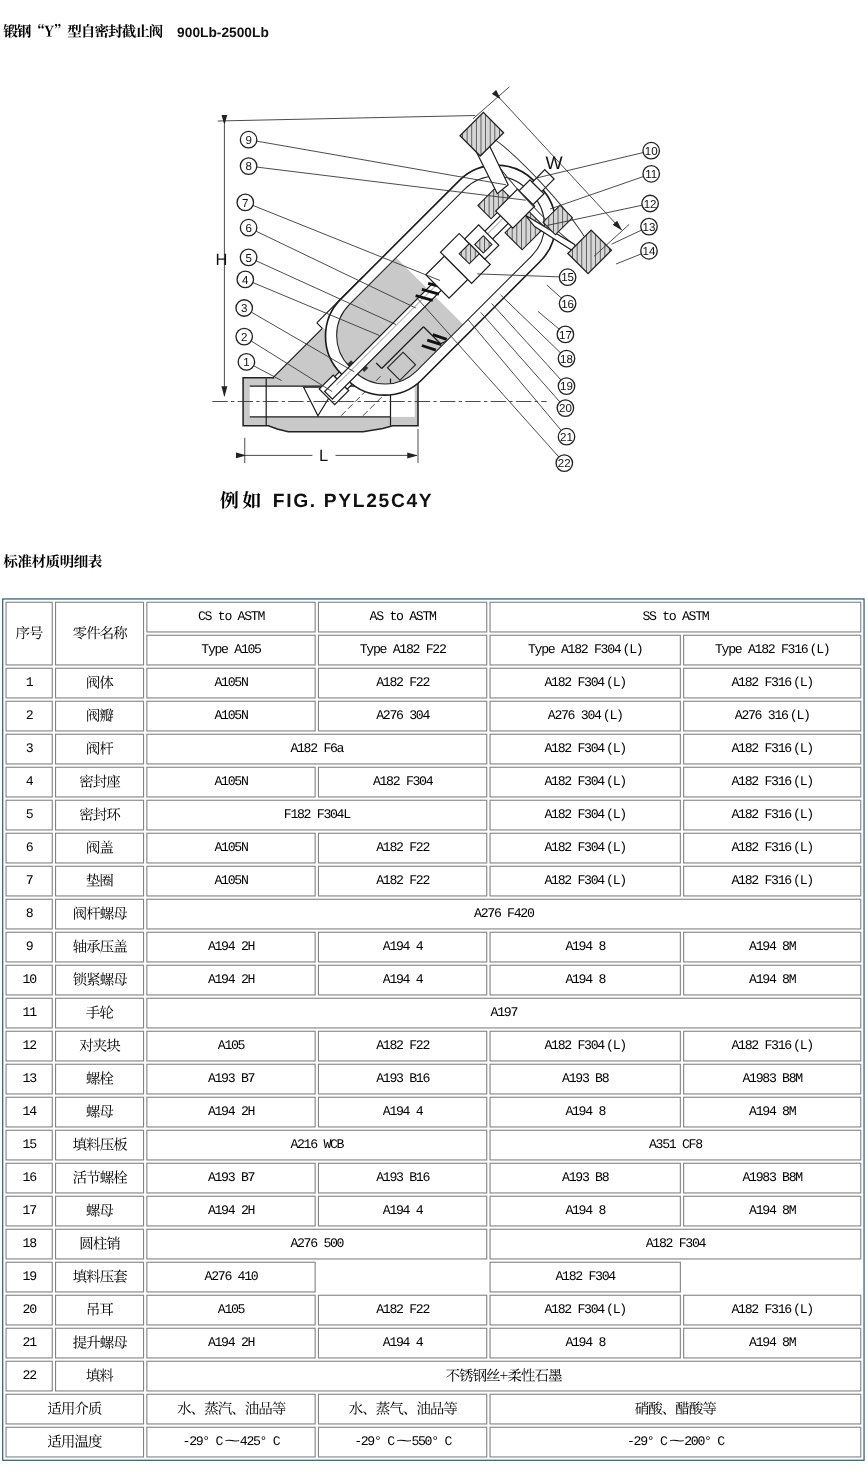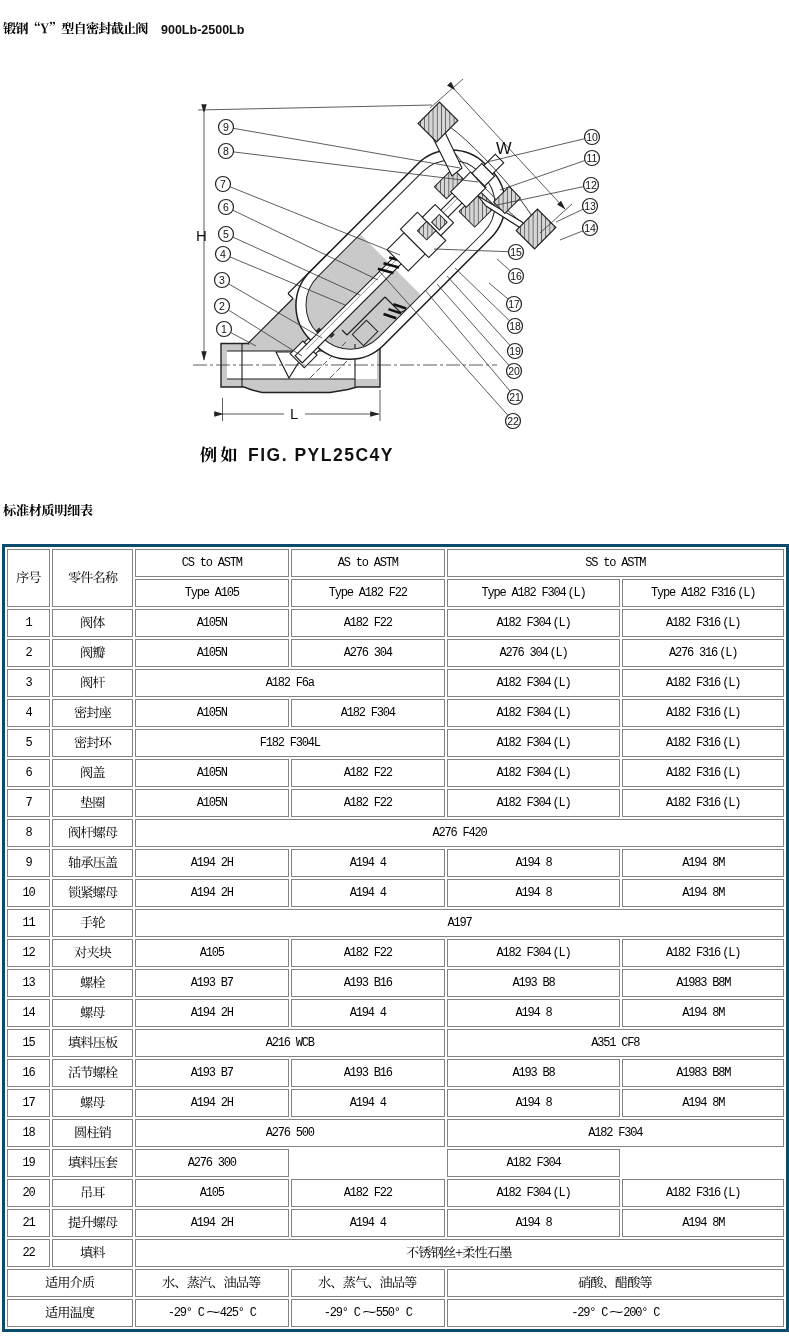--- a/index.html
+++ b/index.html
@@ -1,19 +1,19 @@
 <!DOCTYPE html>
 <html><head><meta charset="utf-8"><style>
 html,body{margin:0;padding:0;background:#fff}
 #page{position:relative;width:789px;height:1344px;background:#fff;overflow:hidden}
 #title{position:absolute;left:3px;top:22px}
 .tlat{font:bold 12.5px "Liberation Sans",sans-serif}
 #diag{position:absolute;left:0;top:0}
 #head2{position:absolute;left:3px;top:504px}
-#tbl{position:absolute;left:2px;top:544px;border-collapse:separate;border-spacing:2px;border:3px solid #0c4a6e;table-layout:fixed}
+#tbl{position:absolute;left:2px;top:544px;border-collapse:separate;border-spacing:2px;border:1px solid #0c4a6e;table-layout:fixed}
 #tbl td{border:1px solid #848284;height:28px;box-sizing:border-box;padding:0;text-align:center;vertical-align:middle;
  font-family:"Liberation Mono",monospace;font-size:12px;letter-spacing:-1.2px;color:#000;overflow:hidden}
 #tbl td.e{border:none}
 .pl{margin-left:2px}
 .cj{vertical-align:-2px}
 .wv{display:inline-block;transform:scaleX(2.1);margin:0 5px}
 svg{overflow:visible}
 </style></head><body>
 <div id="page">
 <svg id="gdefs" width="0" height="0" style="position:absolute">
@@ -538,21 +538,21 @@
           <td colspan="2">A182 F304</td>
         </tr>
         <tr>
           <td>19</td>
           <td><svg class="cj" width="49.7" height="13" viewBox="0 0 49.7 13">
               <use href="#r586b" x="0.0" y="0"></use>
               <use href="#r6599" x="12.3" y="0"></use>
               <use href="#r538b" x="24.6" y="0"></use>
               <use href="#r5957" x="36.9" y="0"></use>
             </svg></td>
-          <td>A276 300</td>
+          <td>A276 410</td>
           <td class="e"></td>
           <td>A182 F304</td>
           <td class="e"></td>
         </tr>
         <tr>
           <td>20</td>
           <td><svg class="cj" width="25.1" height="13" viewBox="0 0 25.1 13">
               <use href="#r540a" x="0.0" y="0"></use>
               <use href="#r8033" x="12.3" y="0"></use>
             </svg></td>

